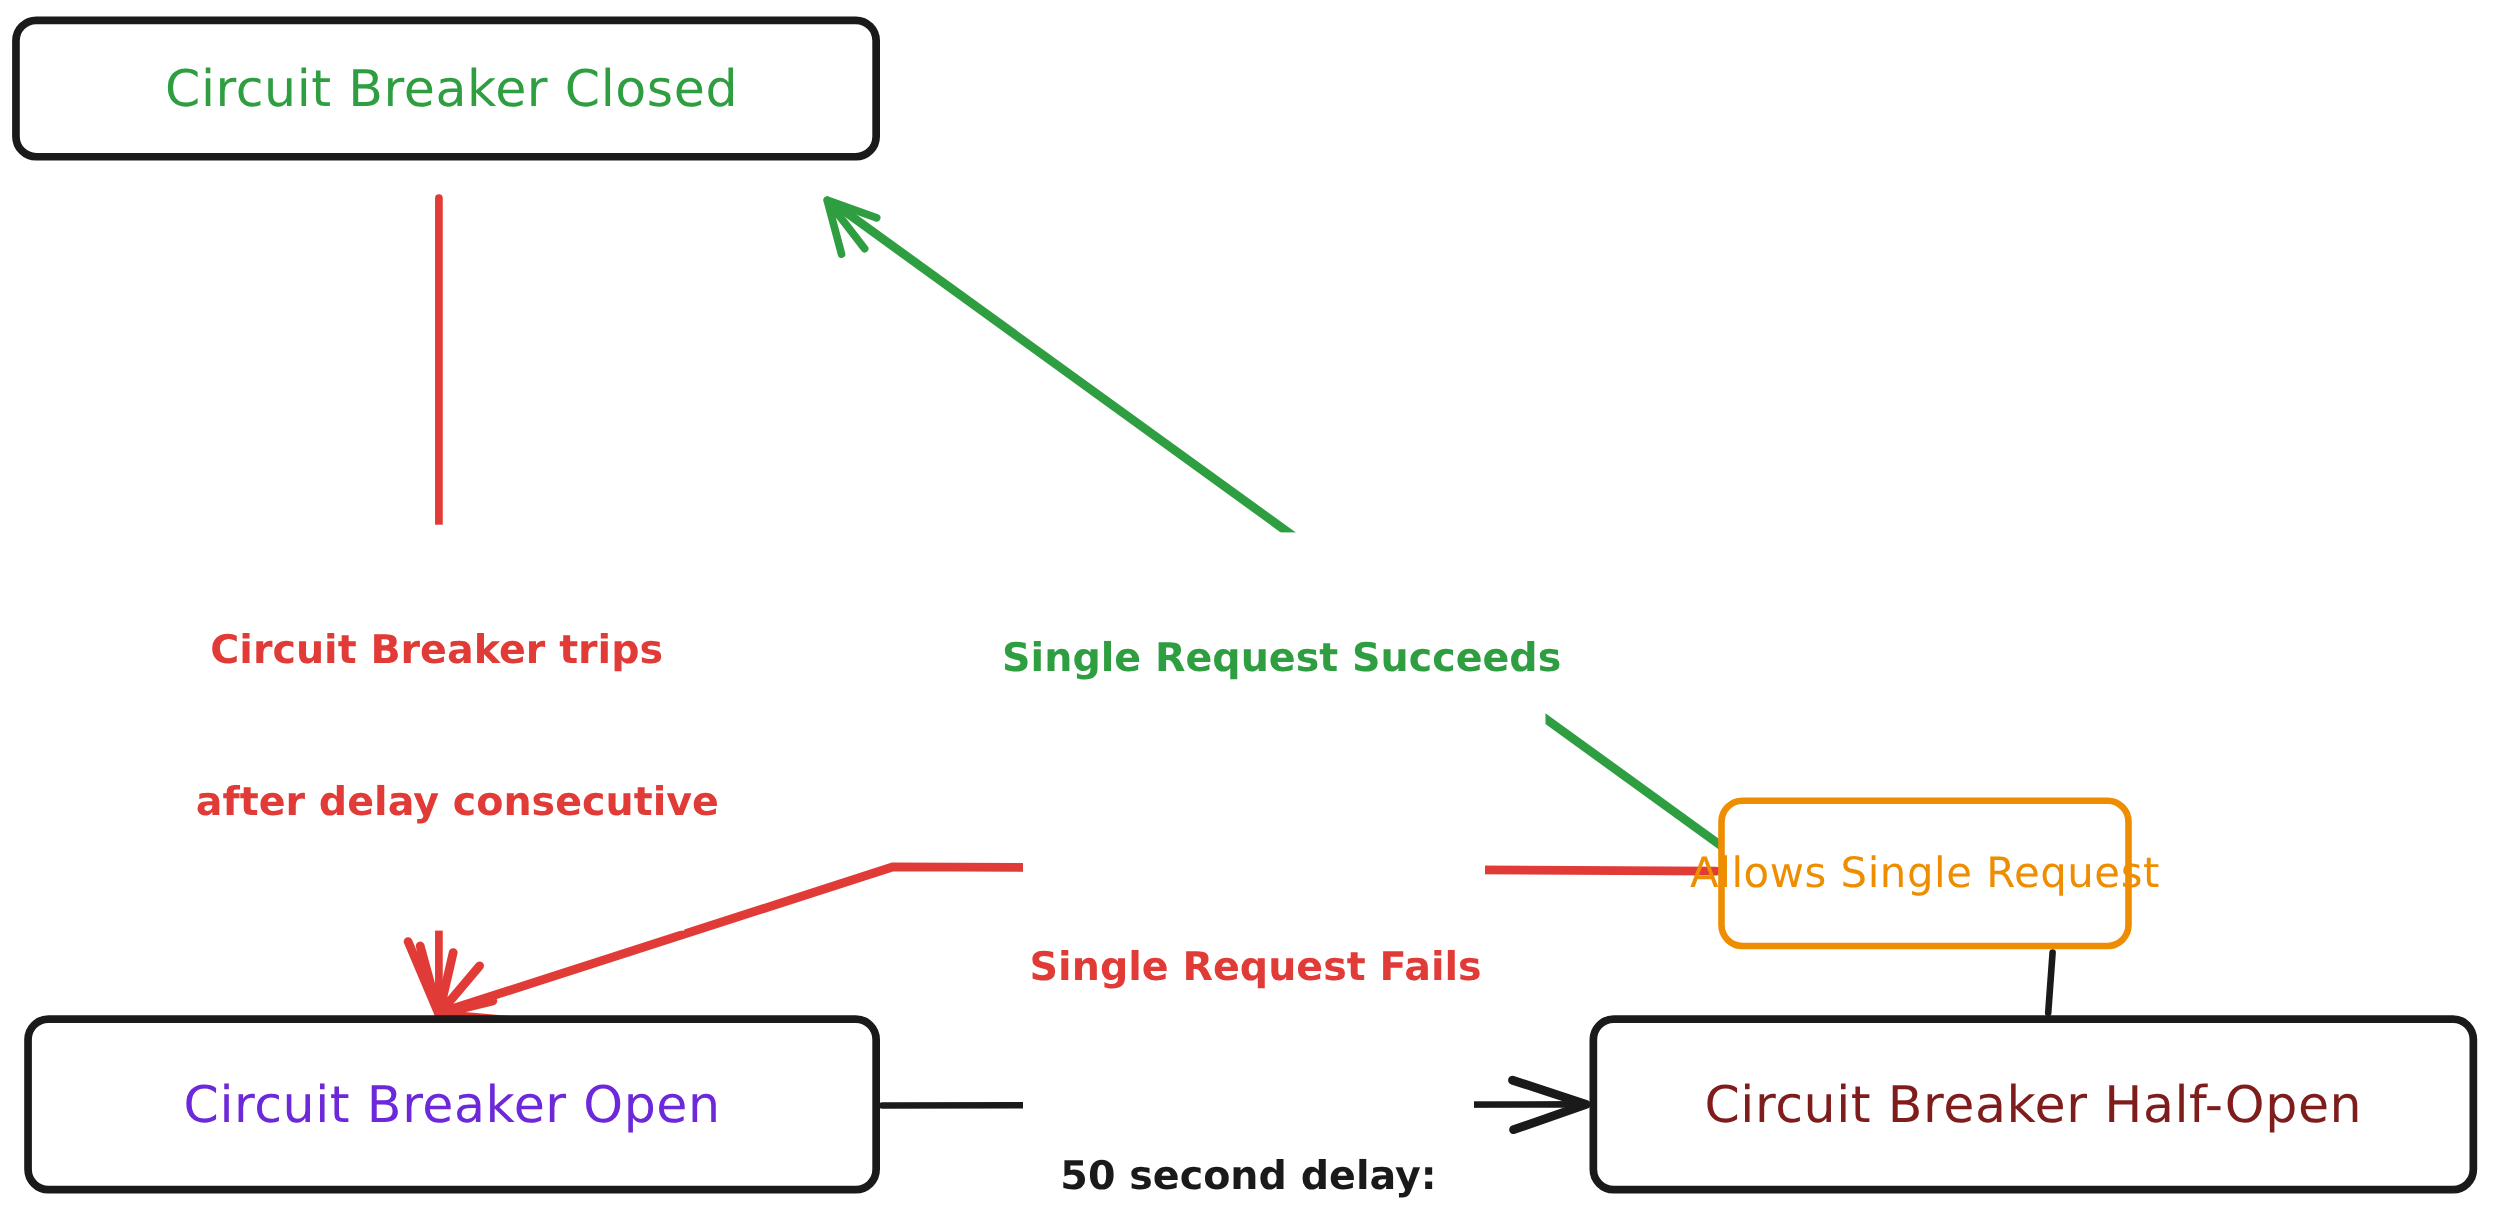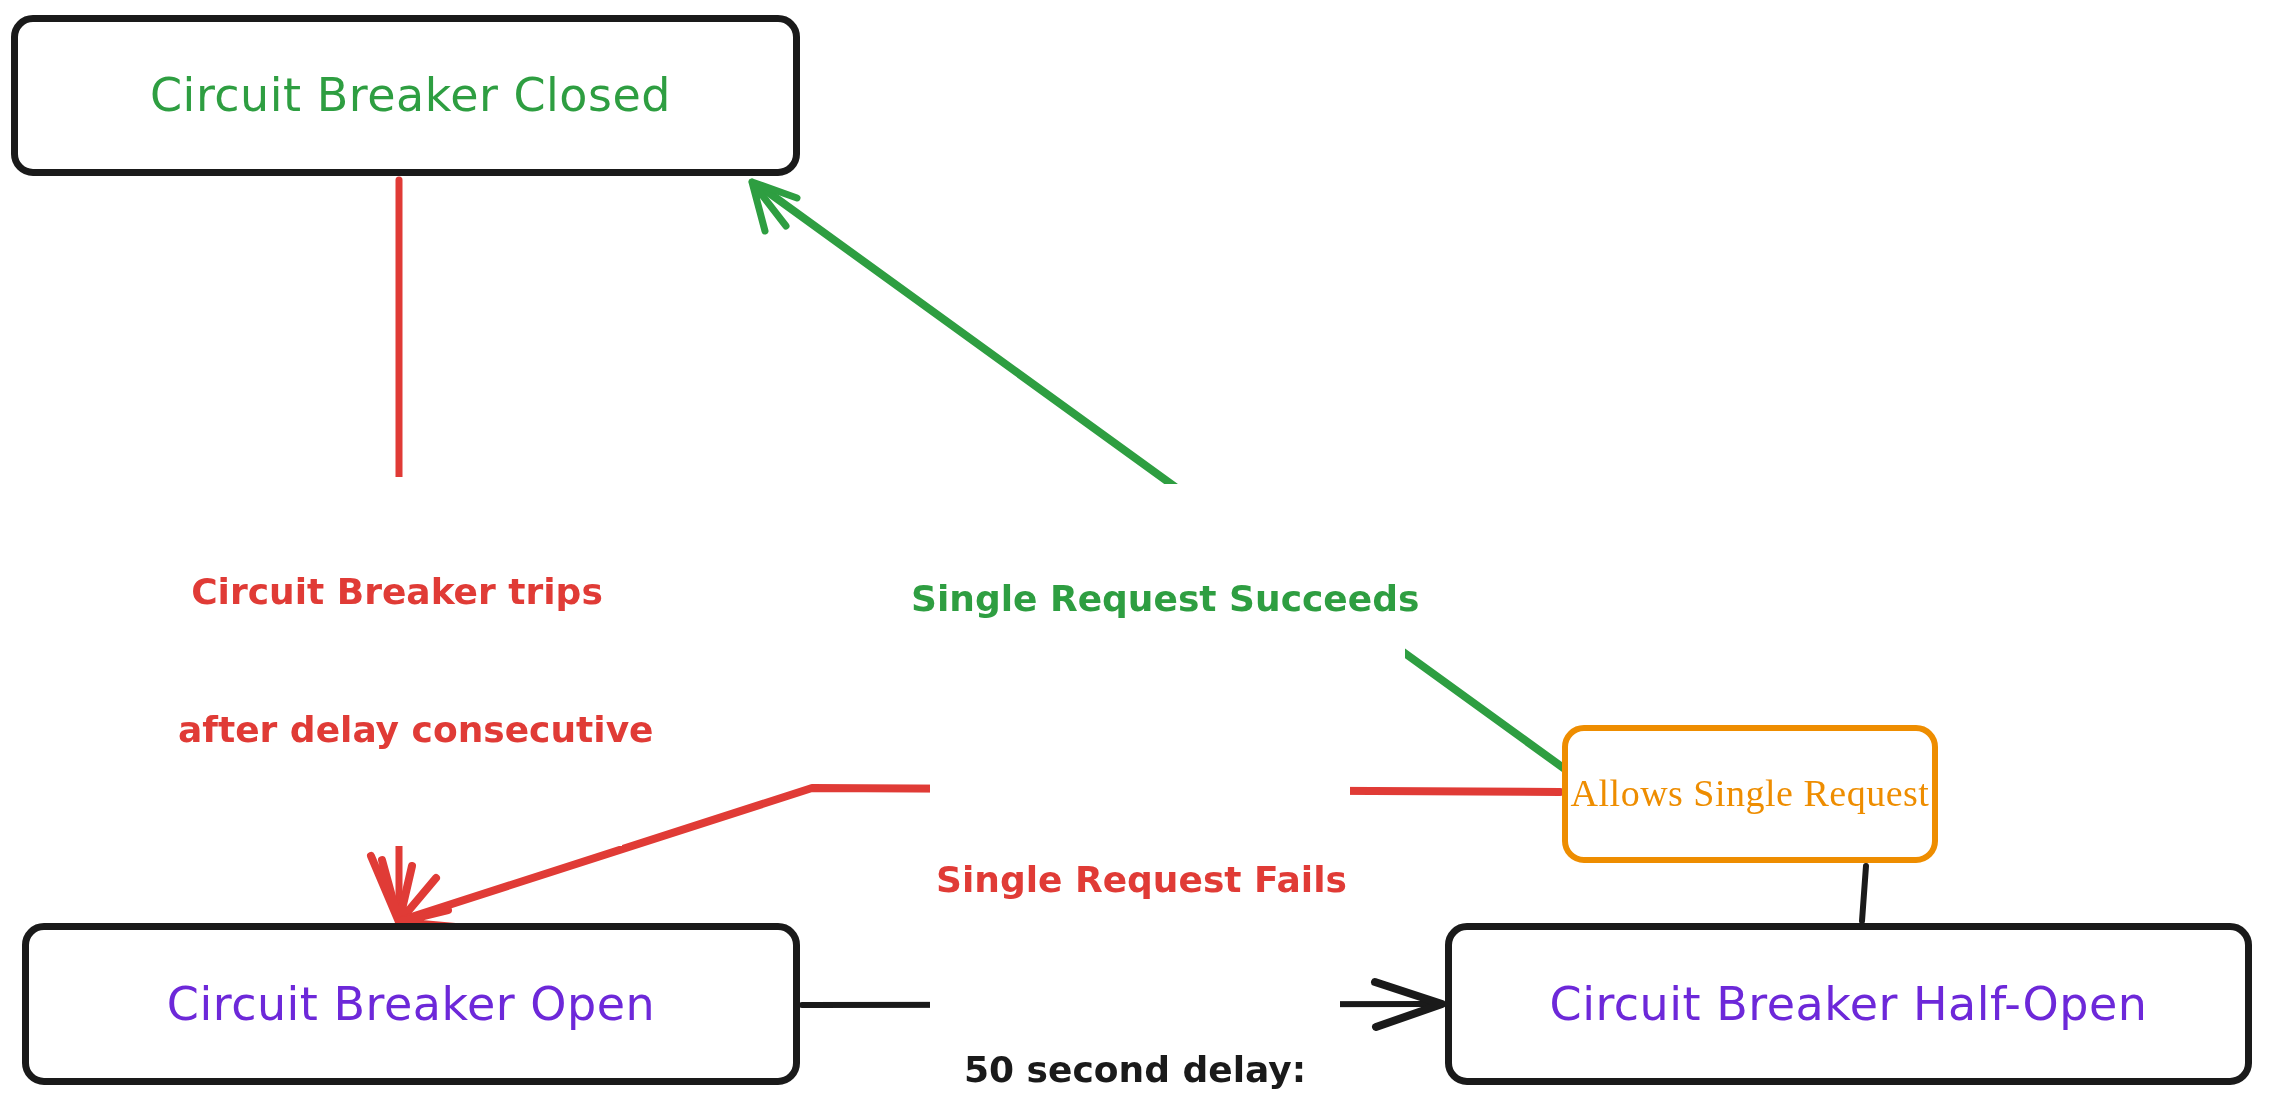--- a/index.html
+++ b/index.html
@@ -55,21 +55,21 @@
     position: absolute;
     font-family: "DejaVu Sans", sans-serif;
     text-align: center;
     line-height: 1.28;
     background: #ffffff;
     white-space: pre;
     padding: 0 6px;
     box-sizing: border-box;
   }
   .sz-node    { font-size: 46px; }
-  .sz-node-sm { font-size: 38px; font-family: Liberation Serif, serif; }
+  .sz-node-sm { font-size: 38px; }
   .sz-edge    { font-size: 36px; font-weight: bold; }
 </style>
 </head>
 <body>
 
 <div id="diagram-root">
 
   <svg id="diagram-svg" viewBox="0 0 2272 1107" xmlns="http://www.w3.org/2000/svg">
 
     <g>
@@ -91,34 +91,34 @@
     <g>
       <path d="M 802 1005 L 1437 1004" stroke="#1a1a1a" stroke-width="6" fill="none" stroke-linecap="round"></path>
       <path d="M 1442 1004 L 1375 982 M 1442 1004 L 1376 1027" stroke="#1a1a1a" stroke-width="8" fill="none" stroke-linecap="round"></path>
     </g>
 
     <g>
       <path d="M 1866 866 L 1862 921" stroke="#1a1a1a" stroke-width="6" fill="none" stroke-linecap="round"></path>
     </g>
   </svg>
 
-  <div class="node-box black-border" style="left:11px; top:15px; width:789px; height:161px;padding-left:10px;">
+  <div class="node-box black-border" style="left:11px; top:15px; width:789px; height:131px;padding-left:10px;">
     <span class="node-label sz-node" style="color:#2e9e41;">Circuit Breaker Closed</span>
   </div>
 
   <div class="node-box black-border" style="left:22px; top:923px; width:778px; height:162px;">
     <span class="node-label sz-node" style="color:#6d28d9;">Circuit Breaker Open</span>
   </div>
 
   <div class="node-box orange-border" style="left:1562px; top:725px; width:376px; height:138px;">
     <span class="node-label sz-node-sm" style="color:#ee8d00;">Allows Single Request</span>
   </div>
 
   <div class="node-box black-border" style="left:1445px; top:923px; width:807px; height:162px;">
-    <span class="node-label sz-node" style="color:#6d28d9;">Circuit Breaker Half-Open</span>
+    <span class="node-label sz-node" style="color:#7f1d1d;">Circuit Breaker Half-Open</span>
   </div>
 
   <div class="edge-label sz-edge" style="left:172px; top:477px; width:450px; color:#e03b36;">
     <div>Circuit Breaker trips</div>
     <div>after delay consecutive</div>
   </div>
 
   <div class="edge-label sz-edge" style="left:905px; top:484px; width:500px; color:#2e9e41;">
     <div>Single Request Succeeds</div>
   </div>

